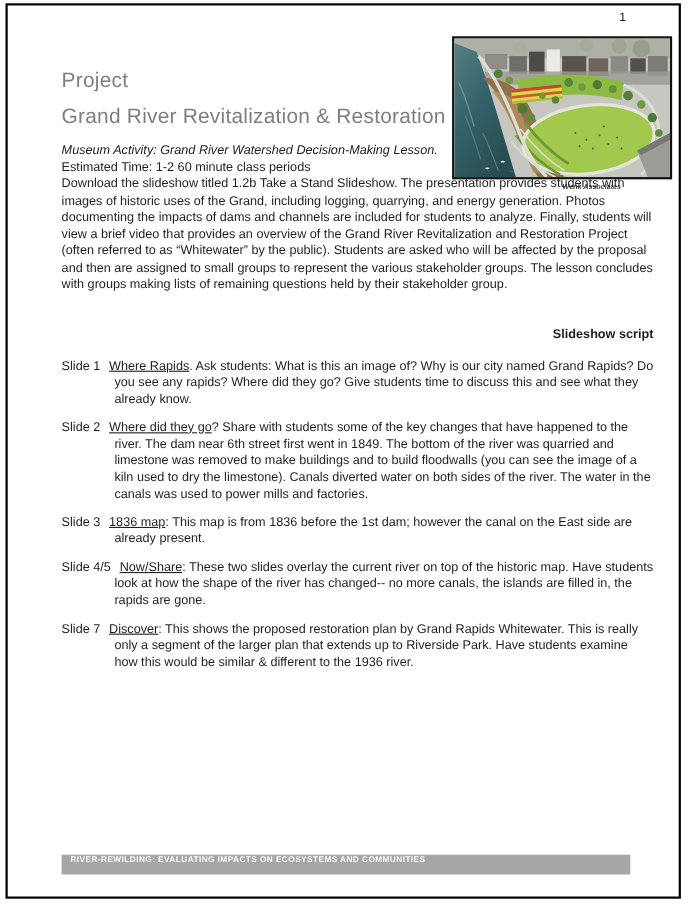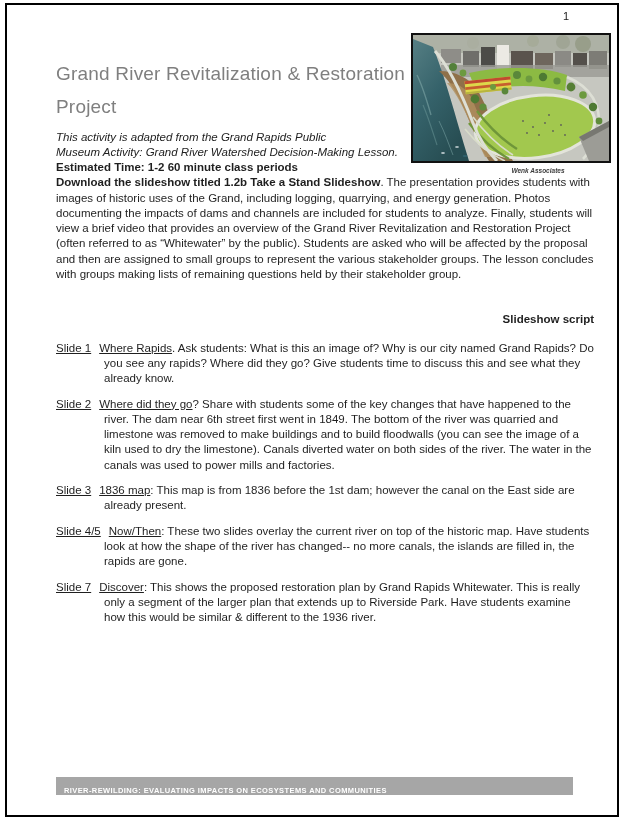--- a/index.html
+++ b/index.html
@@ -11,28 +11,28 @@
   .hero-caption{position:absolute;top:162px;right:24px;width:110px;text-align:center;font-size:6.5px;font-weight:bold;font-style:italic;color:#3c3c3c;}
   .content{position:absolute;left:0;top:0;width:100%;box-sizing:border-box;padding:52px 23px 0 49px;}
   .title{font-size:19px;line-height:33px;font-weight:400;color:#7f7f7f;letter-spacing:.2px;width:380px;}
   .subtitle{font-size:21px;line-height:26px;font-weight:600;color:#3a3a3a;margin:3px 0 0 0;width:380px;}
   .note{font-size:11.5px;line-height:15px;font-style:italic;color:#222222;margin:7px 0 0 0;width:390px;}
   .body-text{font-size:11.5px;line-height:15.3px;color:#1f1f1f;}
   p.para{margin:0;}
   .mt-est{margin-top:17px;}
   .mt-intro{margin-top:9px;}
   .mt-dl{margin-top:7px;}
-  .bold{font-weight:bold;}
+  .bold{font-weight:normal;}
   .script-heading{font-size:11.5px;line-height:15.3px;font-weight:bold;color:#1f1f1f;margin:30px 0 0 0;text-align:right;}
   .slides{margin-top:0;}
   .slide{margin:10px 0 0 0;padding-left:48px;text-indent:-48px;font-size:11.5px;line-height:15.3px;color:#1f1f1f;}
   .slide:first-child{margin-top:13px;}
-  .slide-label{margin-right:8px;text-decoration:underline;}
+  .slide-label{margin-right:8px;}
   .u{text-decoration:underline;}
-  .footer-bar{position:absolute;left:49px;top:772px;width:517px;height:18px;background:#a6a6a6;display:flex;align-items:flex-end;box-sizing:border-box;padding-left:8px;}
+  .footer-bar{position:absolute;left:49px;top:772px;width:517px;height:18px;background:#a6a6a6;display:flex;align-items:flex-start;box-sizing:border-box;padding-left:8px;}
   .footer-bar span{font-size:7.5px;font-weight:bold;letter-spacing:.4px;color:#ffffff;}
 </style>
 </head>
 <body>
 
 <div class="page">
 
   <div class="page-number">1</div>
 
   <div class="hero">
@@ -123,43 +123,42 @@
       </g>
 
       <path d="M166,102 L196,86 L196,126 L176,126 Z" fill="#9c9c96"></path>
       <path d="M166,102 L196,86 L196,92 L170,106 Z" fill="#777771"></path>
     </svg>
   </div>
   <div class="hero-caption">Wenk Associates</div>
 
   <div class="content">
     <div class="title">
+      <div>Project</div>
       <div>Grand River Revitalization &amp; Restoration</div>
-      <div>Project</div>
     </div>
     <div class="note">
-      <div>This activity is adapted from the Grand Rapids Public</div>
       <div>Museum Activity: Grand River Watershed Decision-Making Lesson.</div>
     </div>
 
     <p class="para body-text bold mt-est">Estimated Time: 1-2 60 minute class periods</p>
 
 
     <p class="para body-text mt-dl"><span class="bold">Download the slideshow titled 1.2b Take a Stand Slideshow</span><span>. The presentation provides students with images of historic uses of the Grand, including logging, quarrying, and energy generation. Photos documenting the impacts of dams and channels are included for students to analyze. Finally, students will view a brief video that provides an overview of the Grand River Revitalization and Restoration Project (often referred to as “Whitewater” by the public). Students are asked who will be affected by the proposal and then are assigned to small groups to represent the various stakeholder groups. The lesson concludes with groups making lists of remaining questions held by their stakeholder group.</span></p>
 
     <h3 class="script-heading">Slideshow script</h3>
 
     <div class="slides" id="slides">
   <div class="slide"><span class="slide-label">Slide 1</span><span><span class="u">Where Rapids</span><span>.  Ask students: What is this an image of? Why is our city named Grand Rapids?  Do you see any rapids?  Where did they go?  Give students time to discuss this and see what they already know.</span></span></div>
 
   <div class="slide"><span class="slide-label">Slide 2</span><span><span class="u">Where did they go</span><span>? Share with students some of the key changes that have happened to the river. The dam near 6th street first went in 1849.  The bottom of the river was quarried and limestone was removed to make buildings and to build floodwalls (you can see the image of a kiln used to dry the limestone). Canals diverted water on both sides of the river.  The water in the canals was used to power mills and factories.</span></span></div>
 
   <div class="slide"><span class="slide-label">Slide 3</span><span><span class="u">1836 map</span><span>: This map is from 1836 before the 1st dam; however the canal on the East side are already present.</span></span></div>
 
-  <div class="slide"><span class="slide-label">Slide 4/5</span><span><span class="u">Now/Then</span><span>: These two slides overlay the current river on top of the historic map.  Have students look at how the shape of the river has changed-- no more canals, the islands are filled in, the rapids are gone.</span></span></div>
+  <div class="slide"><span class="slide-label">Slide 4/5</span><span><span class="u">Now/Share</span><span>: These two slides overlay the current river on top of the historic map.  Have students look at how the shape of the river has changed-- no more canals, the islands are filled in, the rapids are gone.</span></span></div>
 
 
   <div class="slide"><span class="slide-label">Slide 7</span><span><span class="u">Discover</span><span>: This shows the proposed restoration plan by Grand Rapids Whitewater. This is really only a segment of the larger plan that extends up to Riverside Park. Have students examine how this would be similar &amp; different to the 1936 river.</span></span></div>
 </div>
   </div>
 
   <div class="footer-bar">
     <span>RIVER-REWILDING: EVALUATING IMPACTS ON ECOSYSTEMS AND COMMUNITIES</span>
   </div>
 

